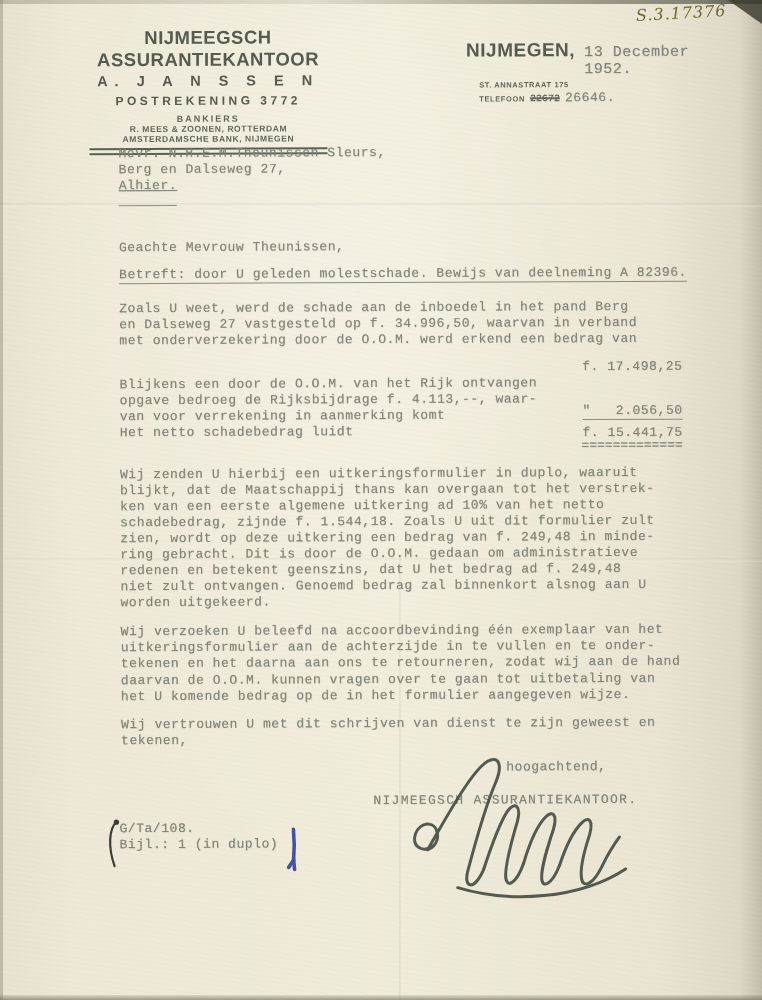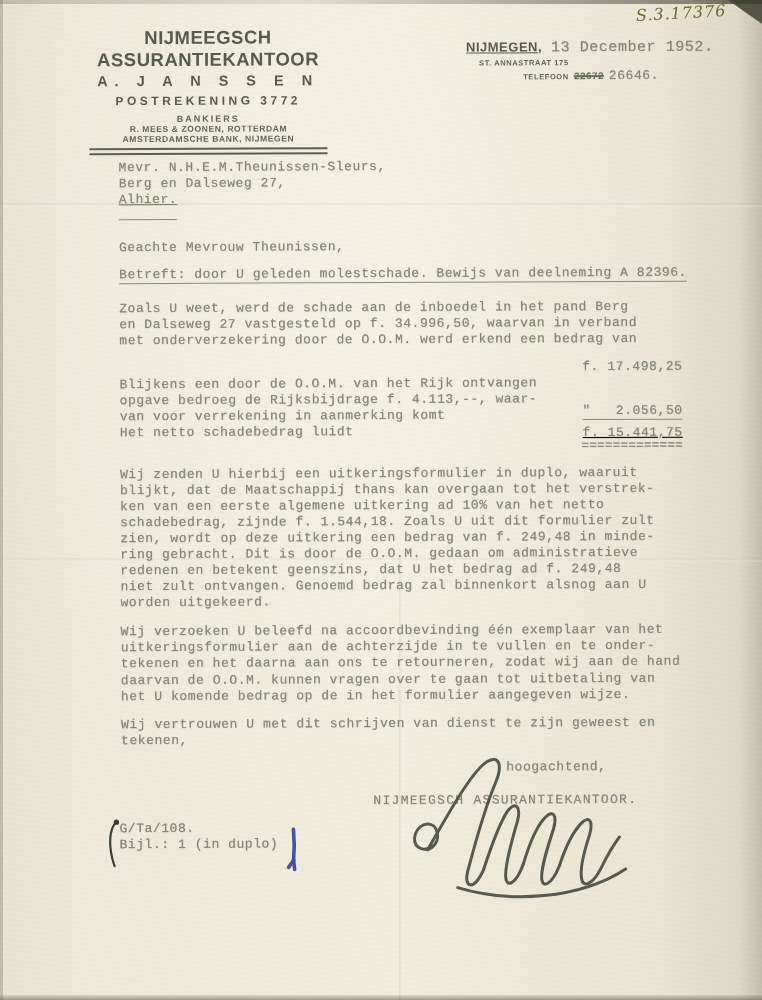--- a/index.html
+++ b/index.html
@@ -37,24 +37,24 @@
   .lh-company{font-size:18.5px;font-weight:600;letter-spacing:0.5px;}
   .lh-owner{font-size:14.5px;font-weight:600;letter-spacing:7px;margin-top:2px;}
   .lh-post{font-size:12px;font-weight:600;letter-spacing:3.5px;margin-top:5px;}
   .lh-bankiers{font-size:9px;font-weight:600;letter-spacing:2px;margin-top:6px;color:#62665a;}
   .lh-bank{font-size:8.5px;font-weight:600;letter-spacing:0.6px;line-height:10px;color:#62665a;}
   .lh-rule{width:238px;height:3px;margin:4px auto 0;
     border-top:2px solid #5c6053;border-bottom:2px solid #5c6053;}
 
   .head-right{position:absolute;left:468px;top:40px;width:280px;color:#575b4f;}
   .hr-line1{display:flex;align-items:baseline;gap:9px;}
-  .hr-city{font-size:13px;font-weight:700;letter-spacing:0.5px;text-decoration:underline;}
+  .hr-city{font-size:19px;font-weight:700;letter-spacing:0.5px;}
   .hr-street{font-size:7.5px;font-weight:600;letter-spacing:0.6px;margin:2px 0 0 13px;color:#62665a;}
   .hr-phone{display:flex;align-items:baseline;gap:5px;margin:1px 0 0 13px;}
-  .hr-phone-label{font-size:7.5px;font-weight:600;letter-spacing:0.6px;color:#62665a;margin-left:44px;}
+  .hr-phone-label{font-size:7.5px;font-weight:600;letter-spacing:0.6px;color:#62665a;}
   .hr-phone-old{font-family:"Liberation Mono",monospace;font-size:10px;font-weight:700;color:#686a5e;
     text-decoration:line-through;text-decoration-thickness:2px;text-align:right;}
 
   .handwriting{position:absolute;left:638px;top:4px;width:120px;
     font-family:"DejaVu Serif", serif;font-style:italic;font-size:16px;letter-spacing:1px;
     color:#6c6930;transform:rotate(-3deg);}
 
   
   .t{font-family:"Liberation Mono", monospace;font-size:13px;letter-spacing:0.55px;
      color:#83857a;text-shadow:0.3px 0.3px 0.7px rgba(125,127,115,0.55);}
@@ -96,21 +96,21 @@
       <div class="hr-street">ST. ANNASTRAAT 175</div>
       <div class="hr-phone">
         <span class="hr-phone-label">TELEFOON</span>
         <span class="hr-phone-old">22672</span>
         <span class="t" style="font-size:13px">26646.</span>
       </div>
     </div>
 
     <div class="handwriting">S.3.17376</div>
 
-    <div class="block" style="left:120px;top:159px;">
+    <div class="block" style="left:120px;top:145px;">
       <div class="t">Mevr. N.H.E.M.Theunissen-Sleurs,</div>
       <div class="t">Berg en Dalseweg 27,</div>
       <div class="t"><span class="uu">Alhier.</span></div>
     </div>
 
     <div class="block t" style="left:120px;top:239px;">Geachte Mevrouw Theunissen,</div>
 
     <div class="block t" style="left:120px;top:266px;">
       <span class="u">Betreft: door U geleden molestschade. Bewijs van deelneming A 82396.</span>
     </div>
@@ -120,21 +120,21 @@
       <div class="t">en Dalseweg 27 vastgesteld op f. 34.996,50, waarvan in verband</div>
       <div class="t">met onderverzekering door de O.O.M. werd erkend een bedrag van</div>
     </div>
 
     <div class="amounts" style="top:358px;">
       <span class="t pre">f. 17.498,25</span>
     </div>
     <div class="amounts" style="top:402px;">
       <span class="t pre u">"   2.056,50</span>
     </div>
-    <div class="amounts" style="top:424px;text-decoration:underline;">
+    <div class="amounts" style="top:424px;">
       <span class="t pre">f. 15.441,75</span>
     </div>
     <div class="amounts" style="top:437px;">
       <span class="t rule-eq">=============</span>
     </div>
 
     <div class="block" style="left:120px;top:376px;">
       <div class="t">Blijkens een door de O.O.M. van het Rijk ontvangen</div>
       <div class="t">opgave bedroeg de Rijksbijdrage f. 4.113,--, waar-</div>
       <div class="t">van voor verrekening in aanmerking komt</div>

